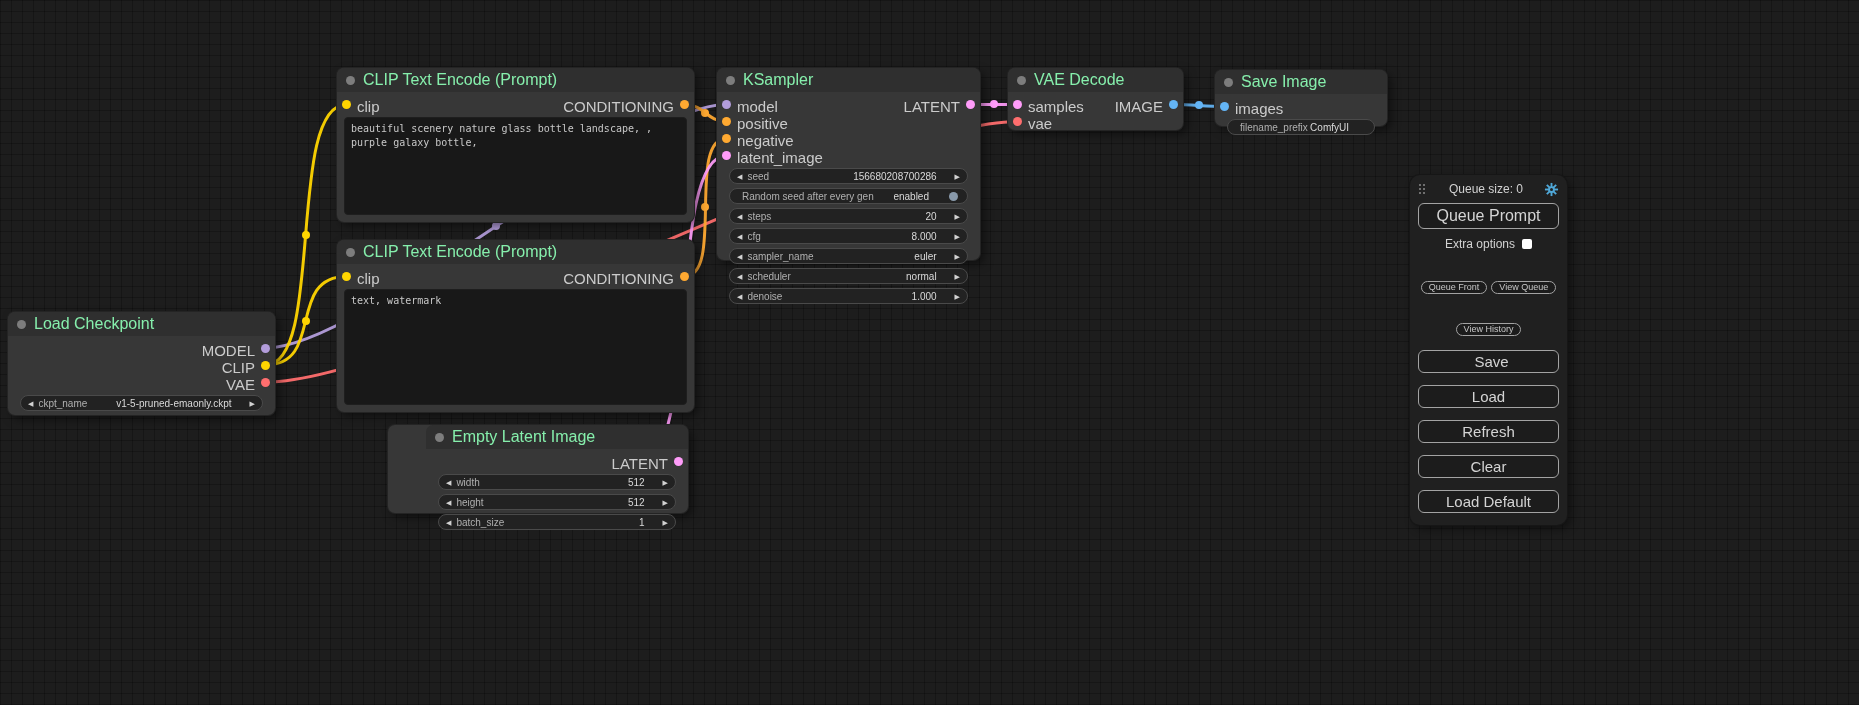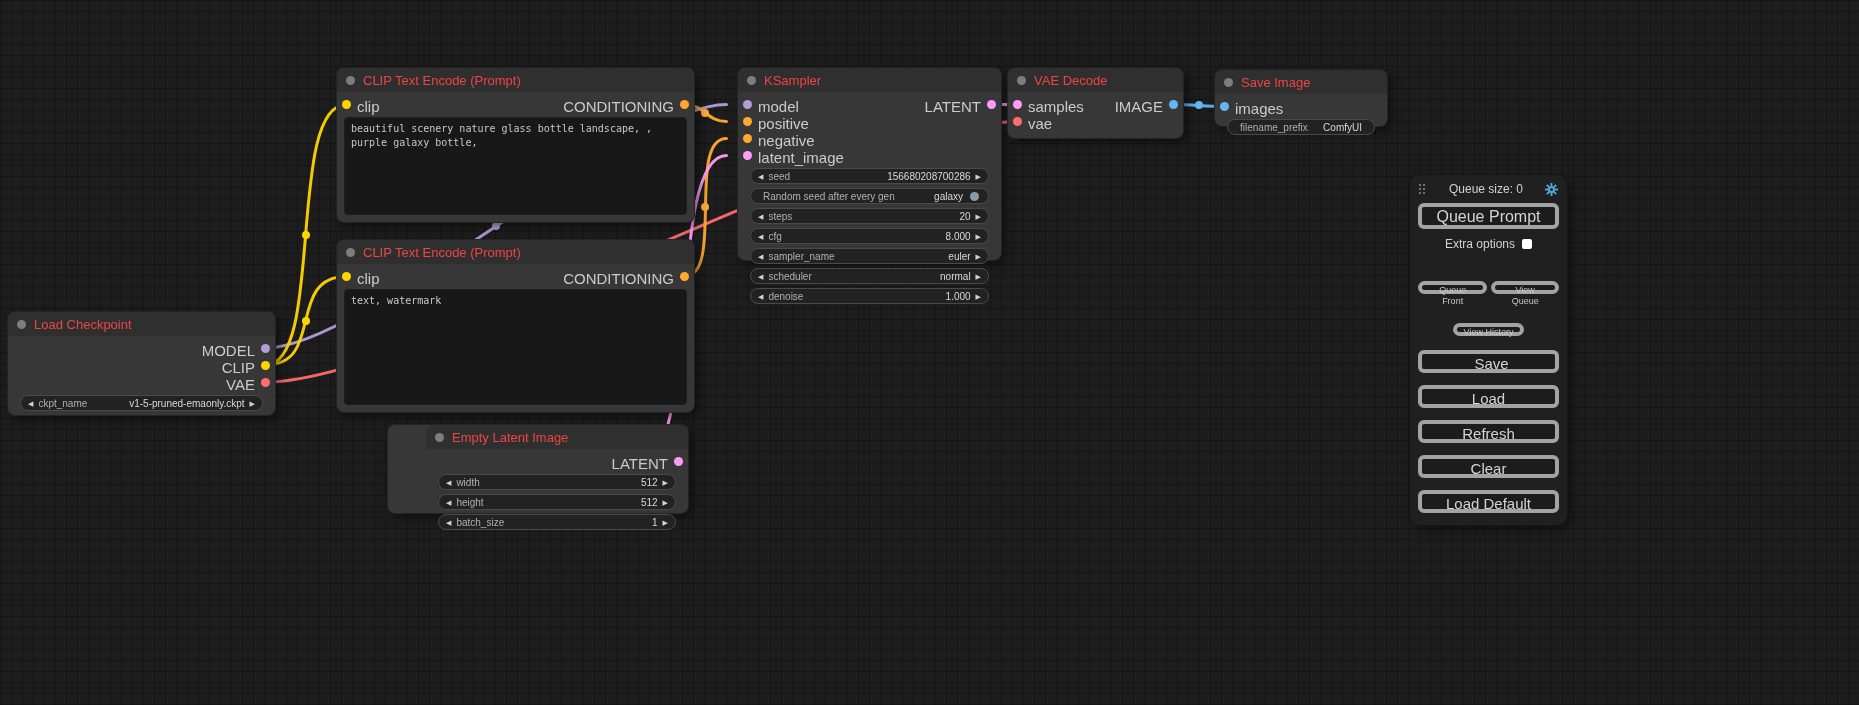--- a/index.html
+++ b/index.html
@@ -15,55 +15,55 @@
   .wire{fill:none;stroke-width:3;stroke-linecap:round;opacity:.95;}
   .stroke-model{stroke:var(--c-model);} .stroke-clip{stroke:var(--c-clip);} .stroke-vae{stroke:var(--c-vae);}
   .stroke-conditioning{stroke:var(--c-conditioning);} .stroke-latent{stroke:var(--c-latent);} .stroke-image{stroke:var(--c-image);}
   .fill-model{fill:var(--c-model);} .fill-clip{fill:var(--c-clip);} .fill-vae{fill:var(--c-vae);}
   .fill-conditioning{fill:var(--c-conditioning);} .fill-latent{fill:var(--c-latent);} .fill-image{fill:var(--c-image);}
 
   .node{position:absolute;background:#373737;border-radius:7px;z-index:1;color:#c9c9c9;
     box-shadow:0 0 0 1px #242424, 4px 4px 10px rgba(0,0,0,.5);}
   .node-title{height:24px;background:#2f2f2f;border-radius:7px 7px 0 0;display:flex;align-items:center;padding:0 9px;gap:8px;}
   .title-dot{width:9px;height:9px;border-radius:50%;background:#7d7d7d;flex:none;}
-  .title-text{font-size:13px;color:#ef4444;white-space:nowrap;}
+  .title-text{font-size:16px;color:#86efac;white-space:nowrap;}
   .slots{padding-top:4px;}
   .slot{position:relative;height:17px;}
   .slot-dot{position:absolute;width:9px;height:9px;border-radius:50%;top:4px;}
   .slot-dot.in{left:5px;} .slot-dot.out{right:5px;}
   .dot-model{background:var(--c-model);} .dot-clip{background:var(--c-clip);} .dot-vae{background:var(--c-vae);}
   .dot-conditioning{background:var(--c-conditioning);} .dot-latent{background:var(--c-latent);} .dot-image{background:var(--c-image);}
   .slot-label{position:absolute;top:2px;font-size:15px;color:#cbcbcb;white-space:nowrap;}
   .slot-label.in{left:20px;} .slot-label.out{right:20px;}
 
   .widget{box-sizing:border-box;height:16px;margin:4px 12px 0;background:#222;border:1px solid #4a4a4a;border-radius:8px;
     display:flex;align-items:center;padding:0 5px;font-size:10px;}
   .widget .arrow{color:#d2d2d2;font-size:7px;line-height:1;padding:0 2px;}
   .widget .wlabel{color:#b0b0b0;margin-left:3px;white-space:nowrap;}
-  .widget .wvalue{margin-left:auto;color:#d9d9d9;margin-right:3px;white-space:nowrap;}
+  .widget .wvalue{margin-left:auto;color:#d9d9d9;margin-right:16px;white-space:nowrap;}
   .widget.no-arrows{padding:0 9px;}
   .toggle-dot{width:9px;height:9px;border-radius:50%;background:var(--c-seed_toggle);flex:none;margin-left:4px;}
 
   .prompt-box{display:block;box-sizing:border-box;width:calc(100% - 14px);margin:4px 7px 0;background:#181818;
     border:1px solid #1e1e1e;border-radius:4px;color:#c8c8c8;font-family:"DejaVu Sans Mono",monospace;
     font-size:10px;line-height:1.4;padding:4px 6px;resize:none;outline:none;overflow:hidden;}
 
   .menu{position:absolute;left:1410px;top:175px;width:157px;box-sizing:border-box;background:#202020;border-radius:10px;
     padding:6px 8px 12px;z-index:3;box-shadow:0 0 0 1px #161616, 4px 4px 10px rgba(0,0,0,.45);
     display:flex;flex-direction:column;}
   .menu-header{display:flex;align-items:center;height:16px;margin-bottom:6px;}
   .drag-handle{position:relative;width:10px;height:11px;flex:none;}
   .drag-handle::before{content:"";position:absolute;left:1px;top:0;width:2px;height:2px;border-radius:50%;background:#8a8a8a;
     box-shadow:0 4px 0 #8a8a8a,0 8px 0 #8a8a8a,4px 0 0 #8a8a8a,4px 4px 0 #8a8a8a,4px 8px 0 #8a8a8a;}
   .queue-size{flex:1;text-align:center;font-size:12px;color:#d2d2d2;}
   .gear{width:15px;height:15px;flex:none;}
   .gear line{stroke:var(--c-settings_icon);stroke-width:2;}
   .gear .hub{fill:var(--c-settings_icon);}
   .gear .hole{fill:#202020;}
-  .menu button{font-family:"Liberation Sans",sans-serif;background:#1c1c1c;border:4px solid #a3a3a3;border-radius:6px;
+  .menu button{font-family:"Liberation Sans",sans-serif;background:#1c1c1c;border:1px solid #a3a3a3;border-radius:6px;
     color:#d4d4d4;cursor:pointer;}
   .queue-btn{height:26px;font-size:16px;margin-bottom:7px;}
   .menu-btn{height:23px;font-size:15px;margin-top:12px;}
   .extra-row{display:flex;justify-content:center;align-items:center;gap:7px;font-size:12px;color:#d2d2d2;height:15px;margin-bottom:4px;}
   .checkbox{width:10px;height:10px;background:#fff;border-radius:2px;flex:none;}
   .pill-row{display:flex;gap:4px;justify-content:center;margin-bottom:3px;margin-top:26px;}
   .menu button.pill{height:13px;font-size:9px;padding:0 7px;border-radius:8px;color:#c6c6c6;line-height:11px;}
   .gap-above{margin-top:11px;padding-left:12px;}
 </style>
 </head>
@@ -175,21 +175,21 @@
       <span class="arrow">▶</span>
     </div>
     <div class="widget">
       <span class="arrow">◀</span>
       <span class="wlabel">batch_size</span>
       <span class="wvalue">1</span>
       <span class="arrow">▶</span>
     </div>
   </div>
 
-  <div class="node" style="left:738px;top:68px;width:263px;height:192px;">
+  <div class="node" style="left:717px;top:68px;width:263px;height:192px;">
     <div class="node-title">
       <span class="title-dot"></span>
       <span class="title-text">KSampler</span>
     </div>
     <div class="slots">
       <div class="slot">
         <span class="slot-dot in dot-model"></span>
         <span class="slot-label in">model</span>
         <span class="slot-label out">LATENT</span>
         <span class="slot-dot out dot-latent"></span>
@@ -208,21 +208,21 @@
       </div>
     </div>
     <div class="widget">
       <span class="arrow">◀</span>
       <span class="wlabel">seed</span>
       <span class="wvalue">156680208700286</span>
       <span class="arrow">▶</span>
     </div>
     <div class="widget no-arrows">
       <span class="wlabel">Random seed after every gen</span>
-      <span class="wvalue">galaxy</span>
+      <span class="wvalue">enabled</span>
       <span class="toggle-dot"></span>
     </div>
     <div class="widget">
       <span class="arrow">◀</span>
       <span class="wlabel">steps</span>
       <span class="wvalue">20</span>
       <span class="arrow">▶</span>
     </div>
     <div class="widget">
       <span class="arrow">◀</span>
@@ -243,21 +243,21 @@
       <span class="arrow">▶</span>
     </div>
     <div class="widget">
       <span class="arrow">◀</span>
       <span class="wlabel">denoise</span>
       <span class="wvalue">1.000</span>
       <span class="arrow">▶</span>
     </div>
   </div>
 
-  <div class="node" style="left:1008px;top:68px;width:175px;height:70px;">
+  <div class="node" style="left:1008px;top:68px;width:175px;height:62px;">
     <div class="node-title">
       <span class="title-dot"></span>
       <span class="title-text">VAE Decode</span>
     </div>
     <div class="slots">
       <div class="slot">
         <span class="slot-dot in dot-latent"></span>
         <span class="slot-label in">samples</span>
         <span class="slot-label out">IMAGE</span>
         <span class="slot-dot out dot-image"></span>

